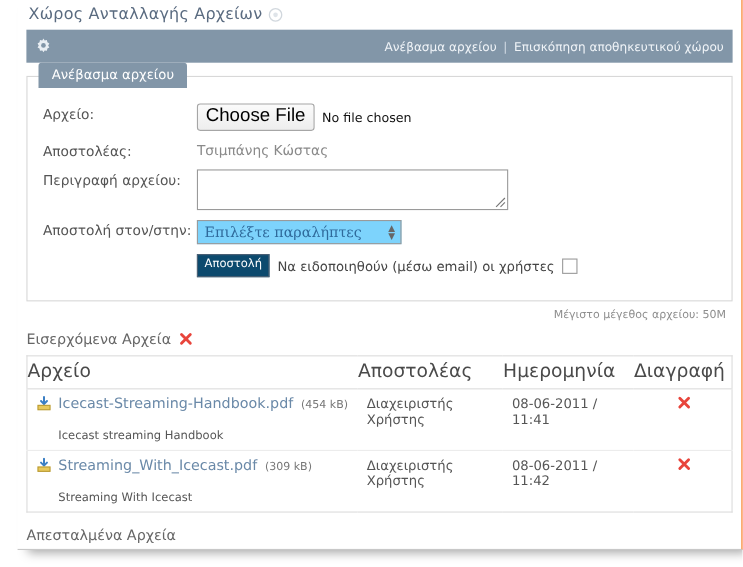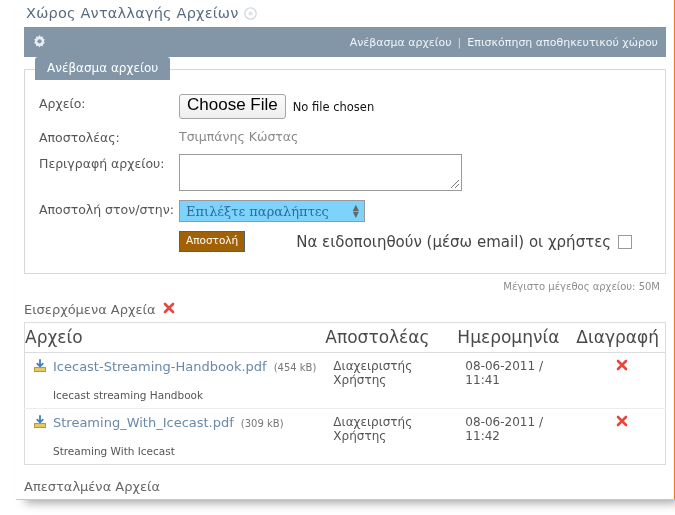--- a/index.html
+++ b/index.html
@@ -178,32 +178,31 @@
     line-height: 7px;
     text-align: center;
   }
 
   .submit-row {
     display: flex;
     align-items: center;
     gap: 7px;
   }
   .submit-btn {
-    background: #a16207;
+    background: #0c4a6e;
     color: #fff;
     font-size: 10.5px;
     padding: 3px 6px 4px 6px;
     border: 1px solid #4d6174;
     line-height: 1.1;
     white-space: nowrap;
   }
   .notify-label {
-    font-size: 15px;
+    font-size: 12px;
     color: #444;
-    margin-left: 44px;
   }
   .checkbox {
     width: 12px; height: 12px;
     border: 1px solid #9a9a9a;
     background: #fff;
     display: inline-block;
     vertical-align: middle;
   }
 
   

